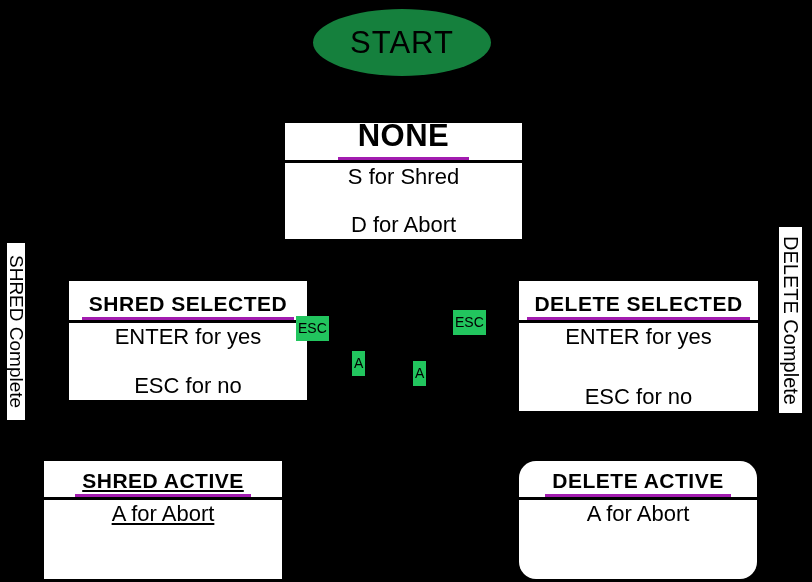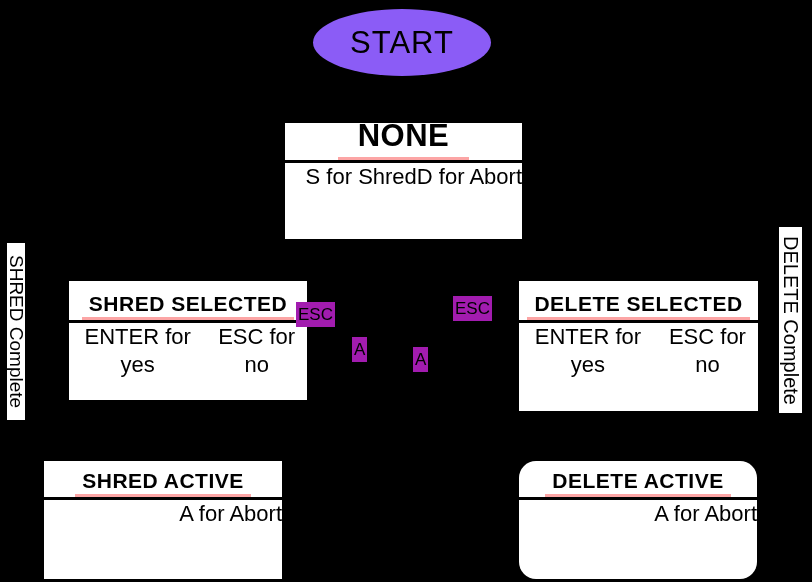--- a/index.html
+++ b/index.html
@@ -11,21 +11,21 @@
     font-family: "Liberation Sans", sans-serif;
     color: #000000;
     overflow: hidden;
   }
 
   
   .start-node {
     position: absolute;
     left: 313px; top: 9px;
     width: 178px; height: 67px;
-    background: #8b5cf6;
+    background: #15803d;
     border-radius: 50%;
     display: flex; align-items: center; justify-content: center;
     font-size: 31px;
     letter-spacing: 1px;
   }
 
   
   .state-box {
     position: absolute;
     background: #ffffff;
@@ -36,55 +36,56 @@
     display: flex;
     justify-content: center;
     align-items: flex-end;
     border-bottom: 3px solid #000000;
     box-sizing: border-box;
   }
   .title-text {
     font-weight: bold;
     font-size: 21px;
     letter-spacing: 0.5px;
-    border-bottom: 3px solid #fca5a5;
+    border-bottom: 3px solid #a21caf;
     padding: 0 7px 1px 7px;
   }
   .state-body {
     flex: 1;
     display: flex;
-    flex-direction: row;
-    justify-content: flex-end;
+    flex-direction: column;
+    justify-content: space-between;
     text-align: center;
     font-size: 22px;
     line-height: 28px;
   }
 
   .pos-none            { left: 285px; top: 123px; width: 237px; height: 116px; }
   .pos-none .state-title { height: 40px; }
   .pos-none .title-text  { font-size: 31px; padding: 0 20px 3px 20px; }
 
   .pos-shred-selected  { left: 44px;  top: 281px; width: 238px; height: 119px; margin-left: 25px; }
   .pos-delete-selected { left: 519px; top: 281px; width: 239px; height: 130px; }
   .pos-shred-selected .state-title,
   .pos-delete-selected .state-title { height: 42px; }
 
-  .pos-shred-active    { left: 44px;  top: 461px; width: 238px; height: 118px; }
+  .pos-shred-active    { left: 44px;  top: 461px; width: 238px; height: 118px; text-decoration: underline; }
   .pos-delete-active   { left: 519px; top: 461px; width: 238px; height: 118px; border-radius: 17px; }
   .pos-shred-active .state-title,
   .pos-delete-active .state-title { height: 39px; }
 
   
   .edge-label {
     position: absolute;
-    background: #a21caf;
-    font-size: 17px;
+    background: #22c55e;
+    font-size: 14px;
     line-height: 25px;
     padding: 0 2px;
     white-space: nowrap;
+    margin-top: 14px;
   }
   .esc-left  { left: 296px; top: 302px; }
   .esc-right { left: 453px; top: 296px; }
   .a-left    { left: 352px; top: 337px; }
   .a-right   { left: 413px; top: 347px; }
 
   
   .v-label {
     position: absolute;
     background: #ffffff;

